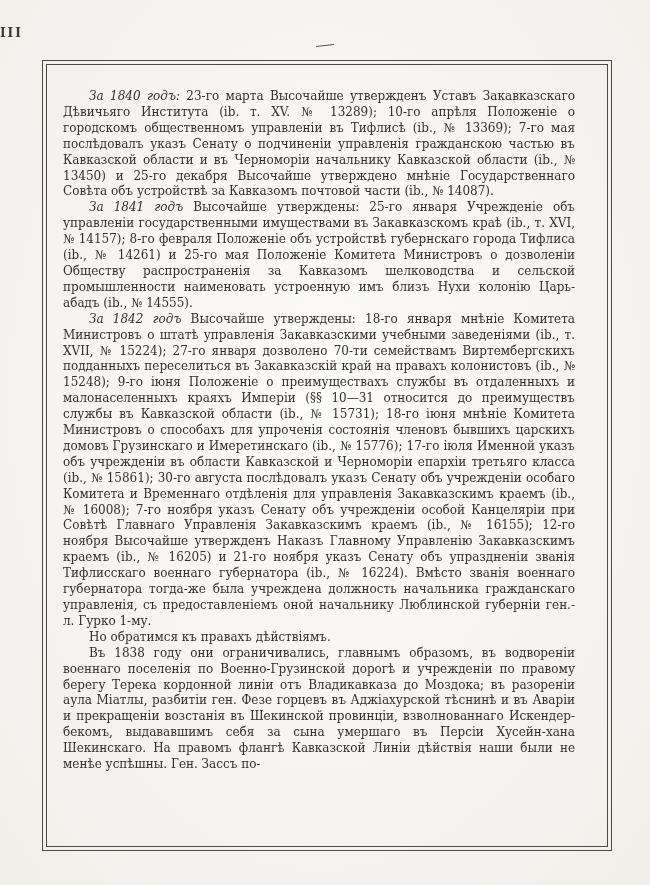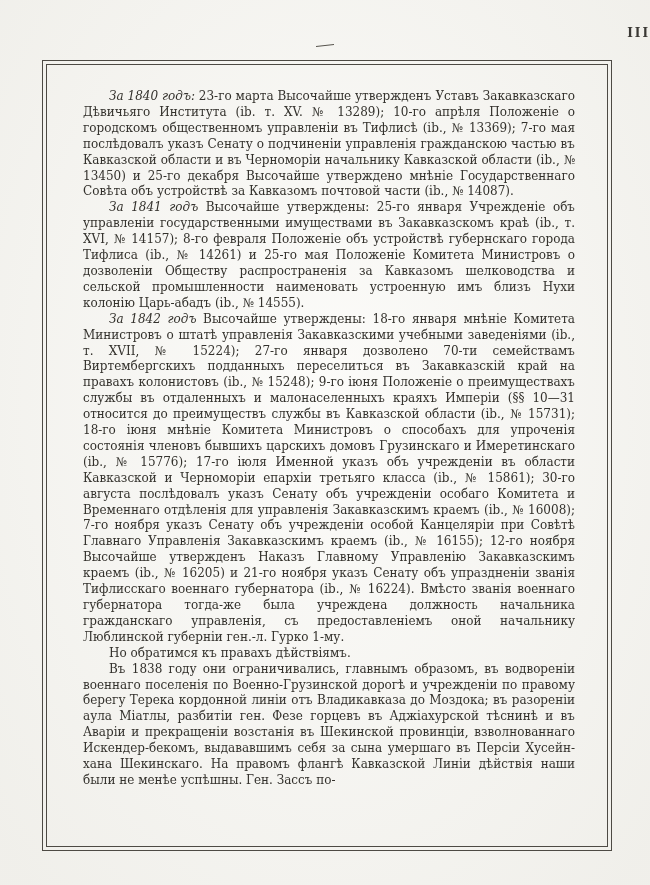--- a/index.html
+++ b/index.html
@@ -20,21 +20,21 @@
     inset: 0;
     background:
       radial-gradient(ellipse at 50% 45%, rgba(255,255,255,0.55), rgba(0,0,0,0.03) 95%),
       #f8f7f2;
   }
   .page-number-wrap {
     position: absolute;
     top: 26px;
     left: 0;
     width: 100%;
-    text-align: right;
+    text-align: left;
   }
   .page-number {
     font-size: 12px;
     font-weight: bold;
     letter-spacing: 2px;
     color: #3a3834;
   }
   .ornament {
     width: 18px;
     height: 2px;
@@ -51,21 +51,21 @@
     border: 1.5px solid #4d4a44;
     padding: 3px;
     box-sizing: border-box;
     background: transparent;
   }
   .frame-inner {
     border: 1px solid #4d4a44;
     width: 100%;
     height: 100%;
     box-sizing: border-box;
-    padding: 24px 32px 12px 36px;
+    padding: 24px 32px 12px 16px;
     overflow: hidden;
   }
   .text-block {
     font-size: 12px;
     line-height: 15.9px;
     text-align: justify;
     color: #33312c;
   }
   .text-block p {
     margin: 0;

